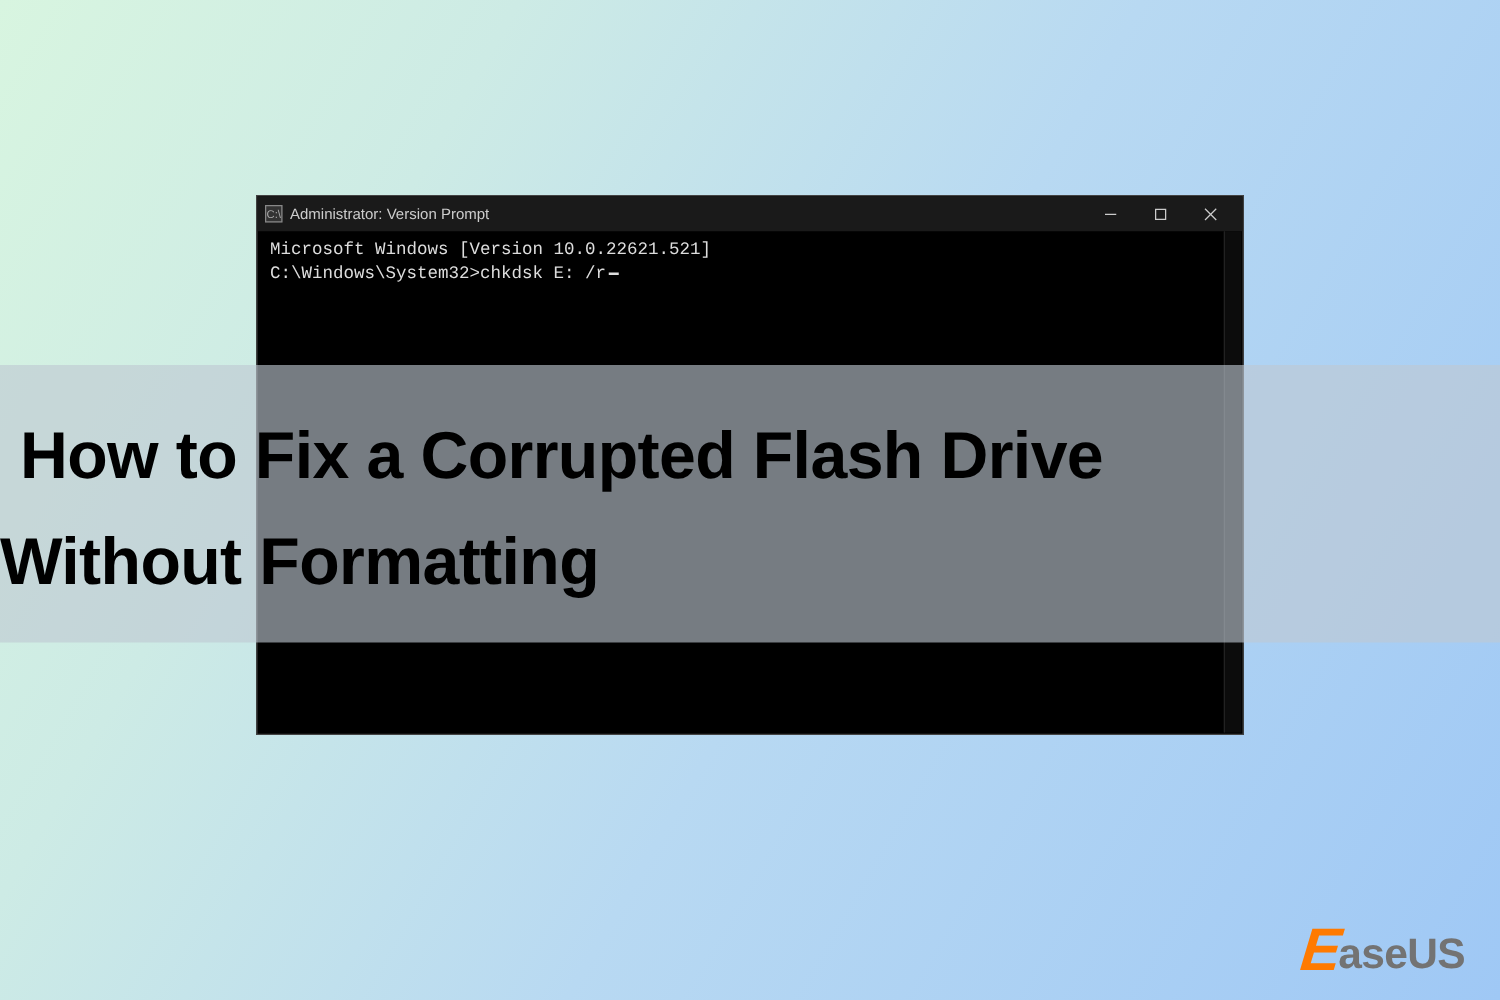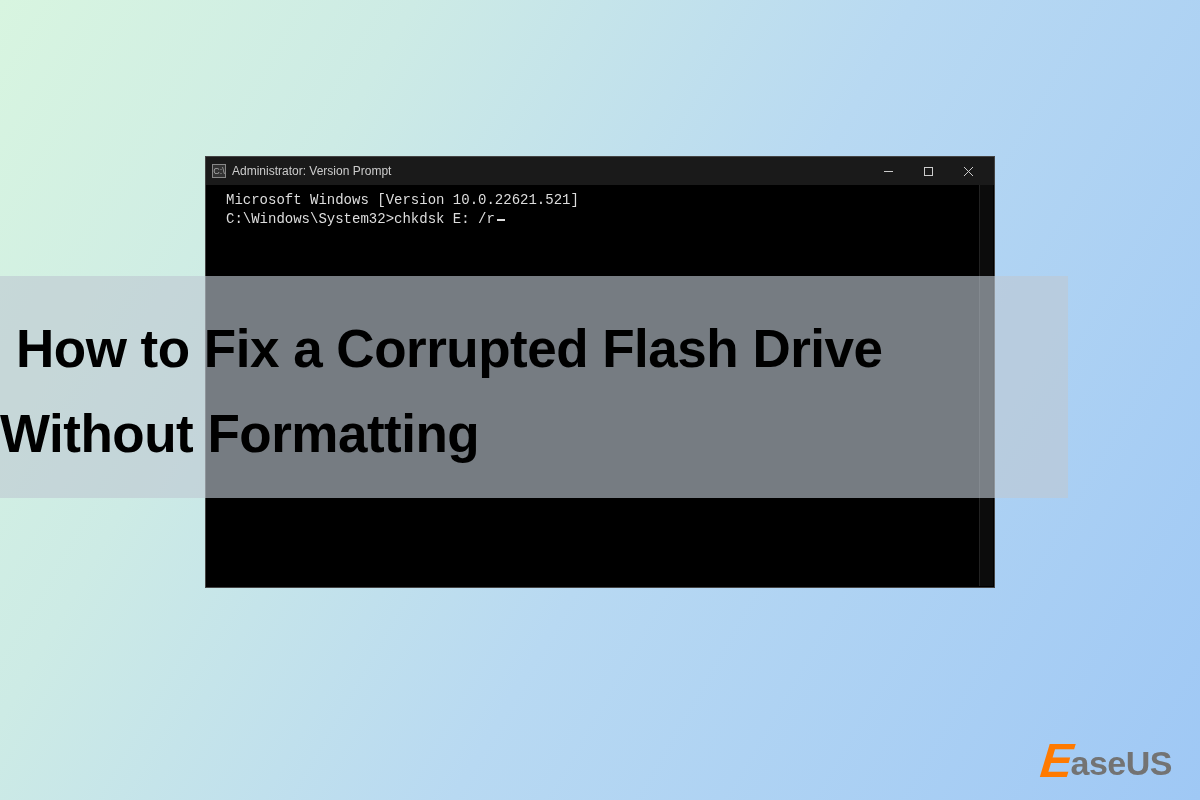--- a/index.html
+++ b/index.html
@@ -59,35 +59,35 @@
       color: #ccc;
     }
     .tb-btn svg { width: 11px; height: 11px; }
     .terminal {
       padding: 6px 10px;
       font-family: Consolas, "Courier New", monospace;
       font-size: 14px;
       color: #ddd;
       line-height: 1.35;
     }
-    .terminal .line { white-space: pre; margin-left: 10px; }
+    .terminal .line { white-space: pre; }
     .scrollbar {
       position: absolute;
       right: 1px;
       top: 28px;
       bottom: 1px;
       width: 14px;
       background: #0c0c0c;
       border-left: 1px solid #222;
     }
     .headline-band {
       position: absolute;
       left: 0;
-      top: 276px;
-      width: 1068px;
+      top: 292px;
+      width: 1200px;
       height: 222px;
       background: rgba(190, 200, 210, 0.62);
       display: flex;
       flex-direction: column;
       justify-content: center;
       padding-top: 8px;
     }
     .headline-band .line1 {
       font-family: -apple-system, BlinkMacSystemFont, "Segoe UI", Arial, sans-serif;
       font-weight: 800;

